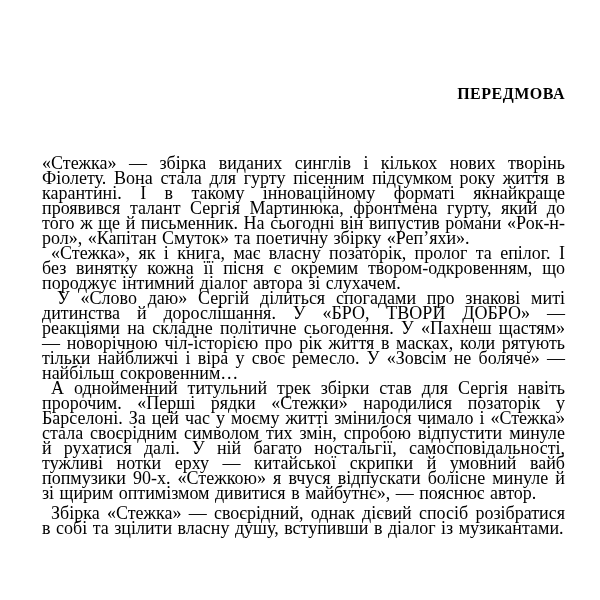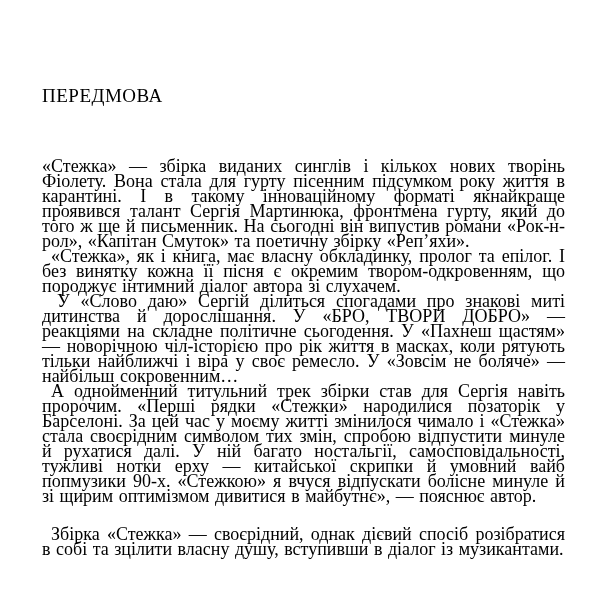--- a/index.html
+++ b/index.html
@@ -16,47 +16,47 @@
     -webkit-font-smoothing: antialiased;
   }
   .page {
     box-sizing: border-box;
     width: 600px;
     height: 600px;
     padding: 86px 35px 0 42px;
     background: #ffffff;
   }
   .title {
-    font-size: 19px;
-    font-weight: normal;
-    text-align: left;
+    font-size: 16px;
+    font-weight: bold;
+    text-align: right;
     letter-spacing: 0.5px;
     line-height: 1;
     margin: 0 0 54px 0;
   }
   .body-text {
     font-size: 18px;
     line-height: 15px;
     text-align: justify;
     word-spacing: 1px;
   }
   .para {
     margin: 0;
   }
   .para.indent-none   { text-indent: 0; }
   .para.indent-normal { text-indent: 9px; }
   .para.indent-large  { text-indent: 15px; }
-  .para.gap-before    { margin-top: 23px; }
+  .para.gap-before    { margin-top: 5px; }
 </style>
 </head>
 <body>
 
 <div class="page">
   <h1 class="title">ПЕРЕДМОВА</h1>
 
   <div class="body-text">
     <p class="para indent-none">«Стежка» — збірка виданих синглів і кількох нових творінь Фіолету. Вона стала для гурту пісенним підсумком року життя в карантині. І в такому інноваційному форматі якнайкраще проявився талант Сергія Мартинюка, фронтмена гурту, який до того ж ще й письменник. На сьогодні він випустив романи «Рок-н-рол», «Капітан Смуток» та поетичну збірку «Реп’яхи».</p>
-    <p class="para indent-normal">«Стежка», як і книга, має власну обкладинку, пролог та епілог. І без винятку кожна її пісня є окремим твором-одкровенням, що породжує інтимний діалог автора зі слухачем.</p>
+    <p class="para indent-normal">«Стежка», як і книга, має власну позаторік, пролог та епілог. І без винятку кожна її пісня є окремим твором-одкровенням, що породжує інтимний діалог автора зі слухачем.</p>
     <p class="para indent-large">У «Слово даю» Сергій ділиться спогадами про знакові миті дитинства й дорослішання. У «БРО, ТВОРИ ДОБРО» — реакціями на складне політичне сьогодення. У «Пахнеш щастям» — новорічною чіл-історією про рік життя в масках, коли рятують тільки найближчі і віра у своє ремесло. У «Зовсім не боляче» — найбільш сокровенним…</p>
     <p class="para indent-normal">А однойменний титульний трек збірки став для Сергія навіть пророчим. «Перші рядки «Стежки» народилися позаторік у Барселоні. За цей час у моєму житті змінилося чимало і «Стежка» стала своєрідним символом тих змін, спробою відпустити минуле й рухатися далі. У ній багато ностальгії, самосповідальності, тужливі нотки ерху — китайської скрипки й умовний вайб попмузики 90-х. «Стежкою» я вчуся відпускати болісне минуле й зі щирим оптимізмом дивитися в майбутнє», — пояснює автор.</p>
     <p class="para indent-normal gap-before">Збірка «Стежка» — своєрідний, однак дієвий спосіб розібратися в собі та зцілити власну душу, вступивши в діалог із музикантами.</p>
   </div>
 </div>
 
 </body></html>

